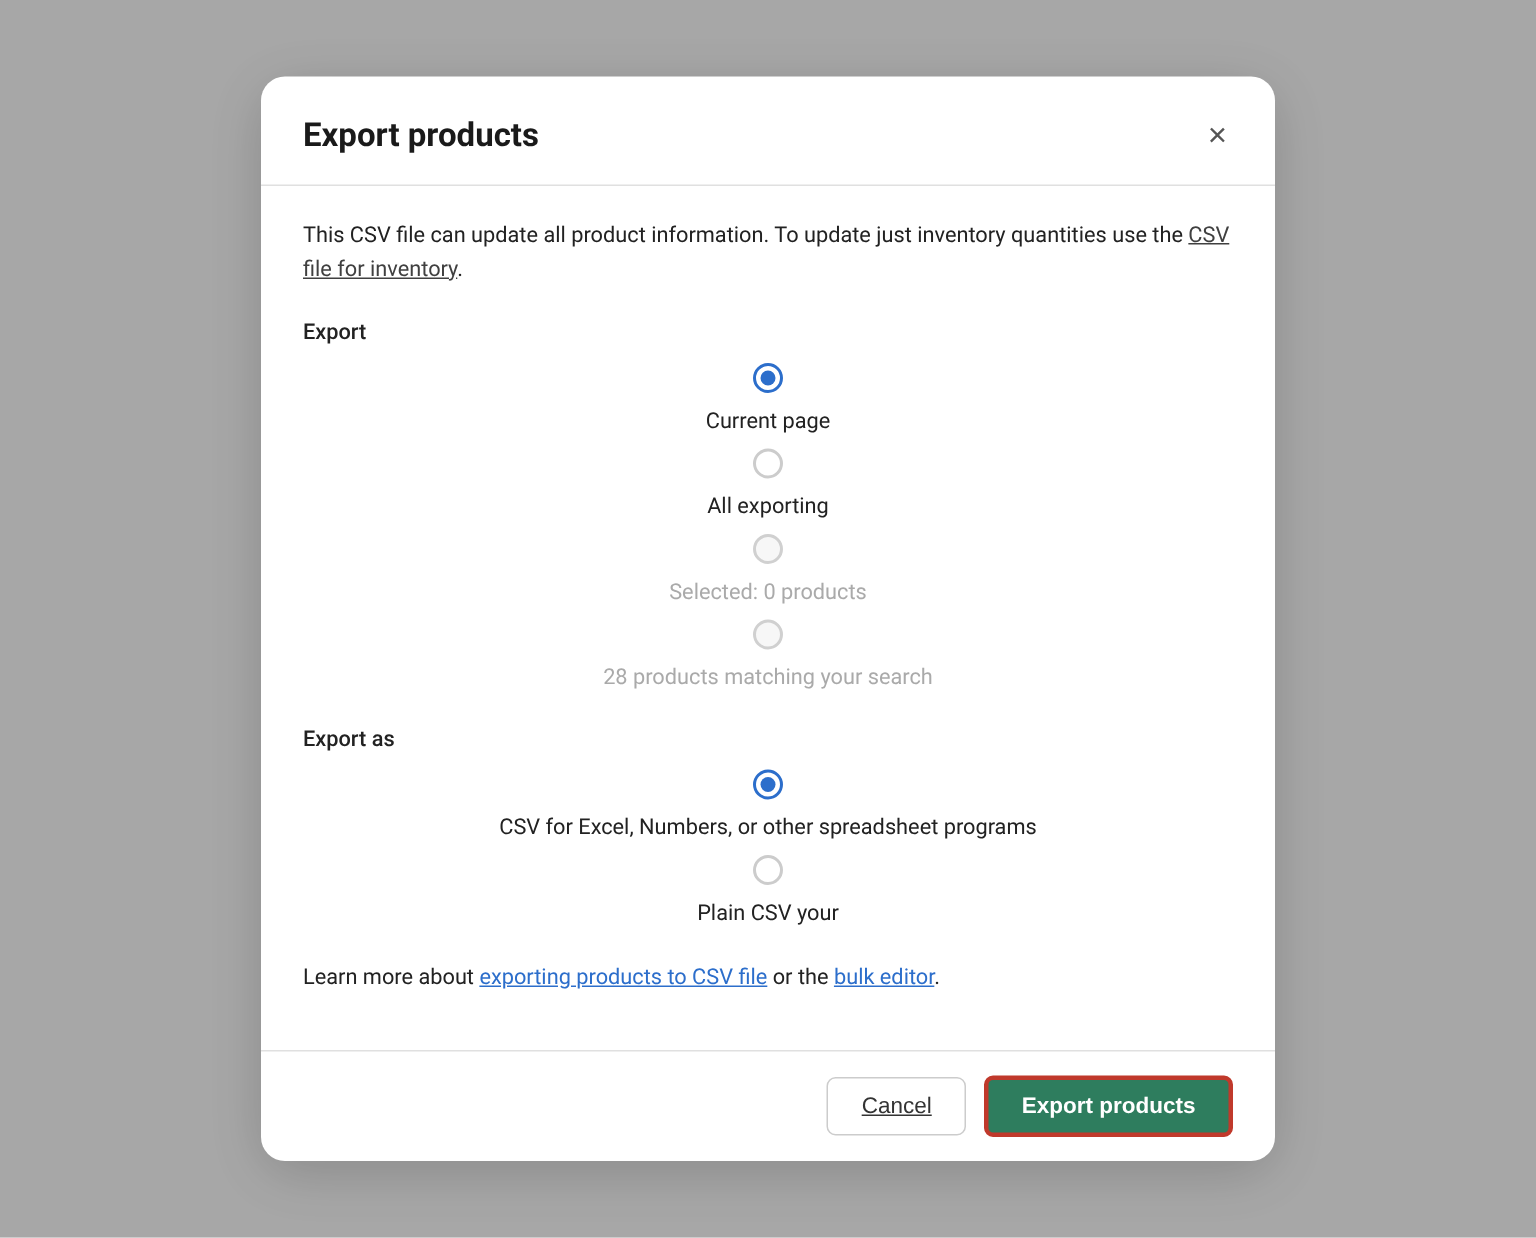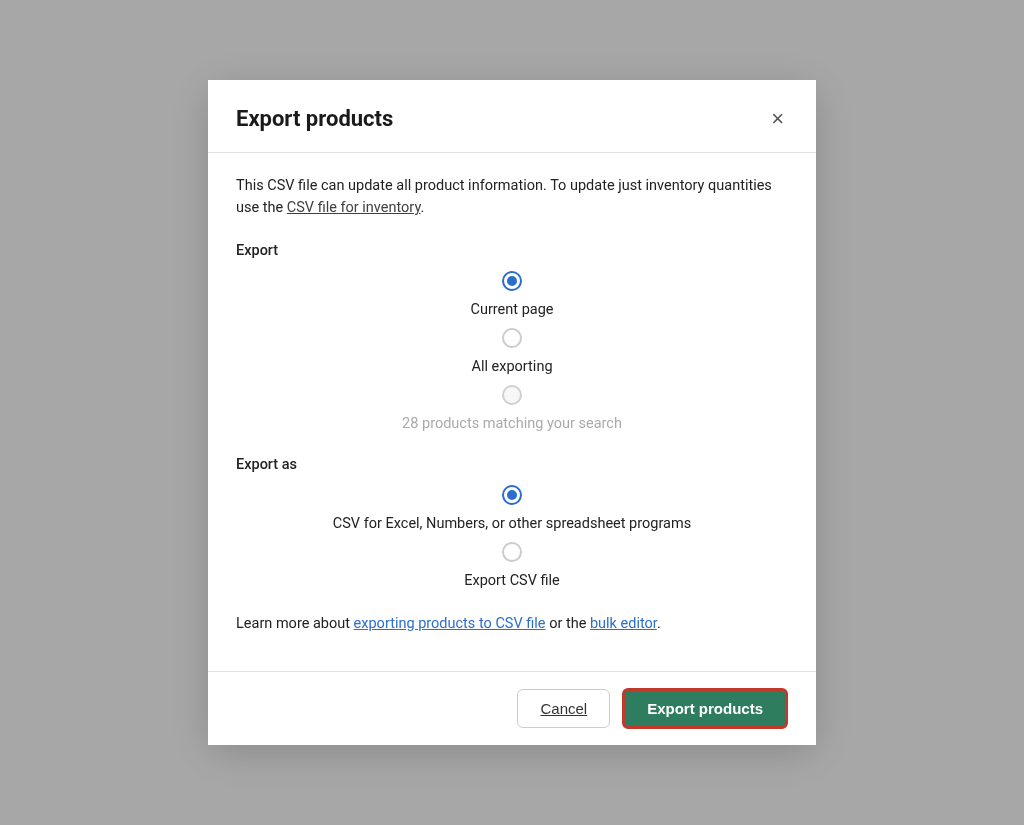--- a/index.html
+++ b/index.html
@@ -21,22 +21,22 @@
       position: fixed;
       inset: 0;
       background: rgba(0,0,0,0.3);
       display: flex;
       align-items: center;
       justify-content: center;
     }
 
     .modal {
       background: #fff;
-      border-radius: 0;
-      width: 608px;
+      border-radius: 16px;
+      width: 676px;
       max-width: 95vw;
       box-shadow: 0 8px 40px rgba(0,0,0,0.18);
       overflow: hidden;
     }
 
     .modal-header {
       display: flex;
       align-items: center;
       justify-content: space-between;
       padding: 24px 28px 18px 28px;
@@ -230,40 +230,44 @@
           <div class="radio-input selected">
           </div>
           <span class="radio-label">Current page</span>
         </label>
 
         <label class="radio-option">
           <div class="radio-input"></div>
           <span class="radio-label">All exporting</span>
         </label>
 
+        <label class="radio-option disabled">
+          <div class="radio-input disabled-radio"></div>
+          <span class="radio-label disabled-label">Selected: 0 products</span>
+        </label>
 
         <label class="radio-option disabled">
           <div class="radio-input disabled-radio"></div>
           <span class="radio-label disabled-label">28 products matching your search</span>
         </label>
 
       </div>
 
       <div class="section-label">Export as</div>
 
       <div class="radio-group">
 
         <label class="radio-option">
           <div class="radio-input selected"></div>
           <span class="radio-label">CSV for Excel, Numbers, or other spreadsheet programs</span>
         </label>
 
         <label class="radio-option">
           <div class="radio-input"></div>
-          <span class="radio-label">Export CSV file</span>
+          <span class="radio-label">Plain CSV your</span>
         </label>
 
       </div>
 
       <p class="modal-footer-text">
         <span>Learn more about </span><a>exporting products to CSV file</a><span> or the </span><a>bulk editor</a><span>.</span>
       </p>
 
     </div>
 

